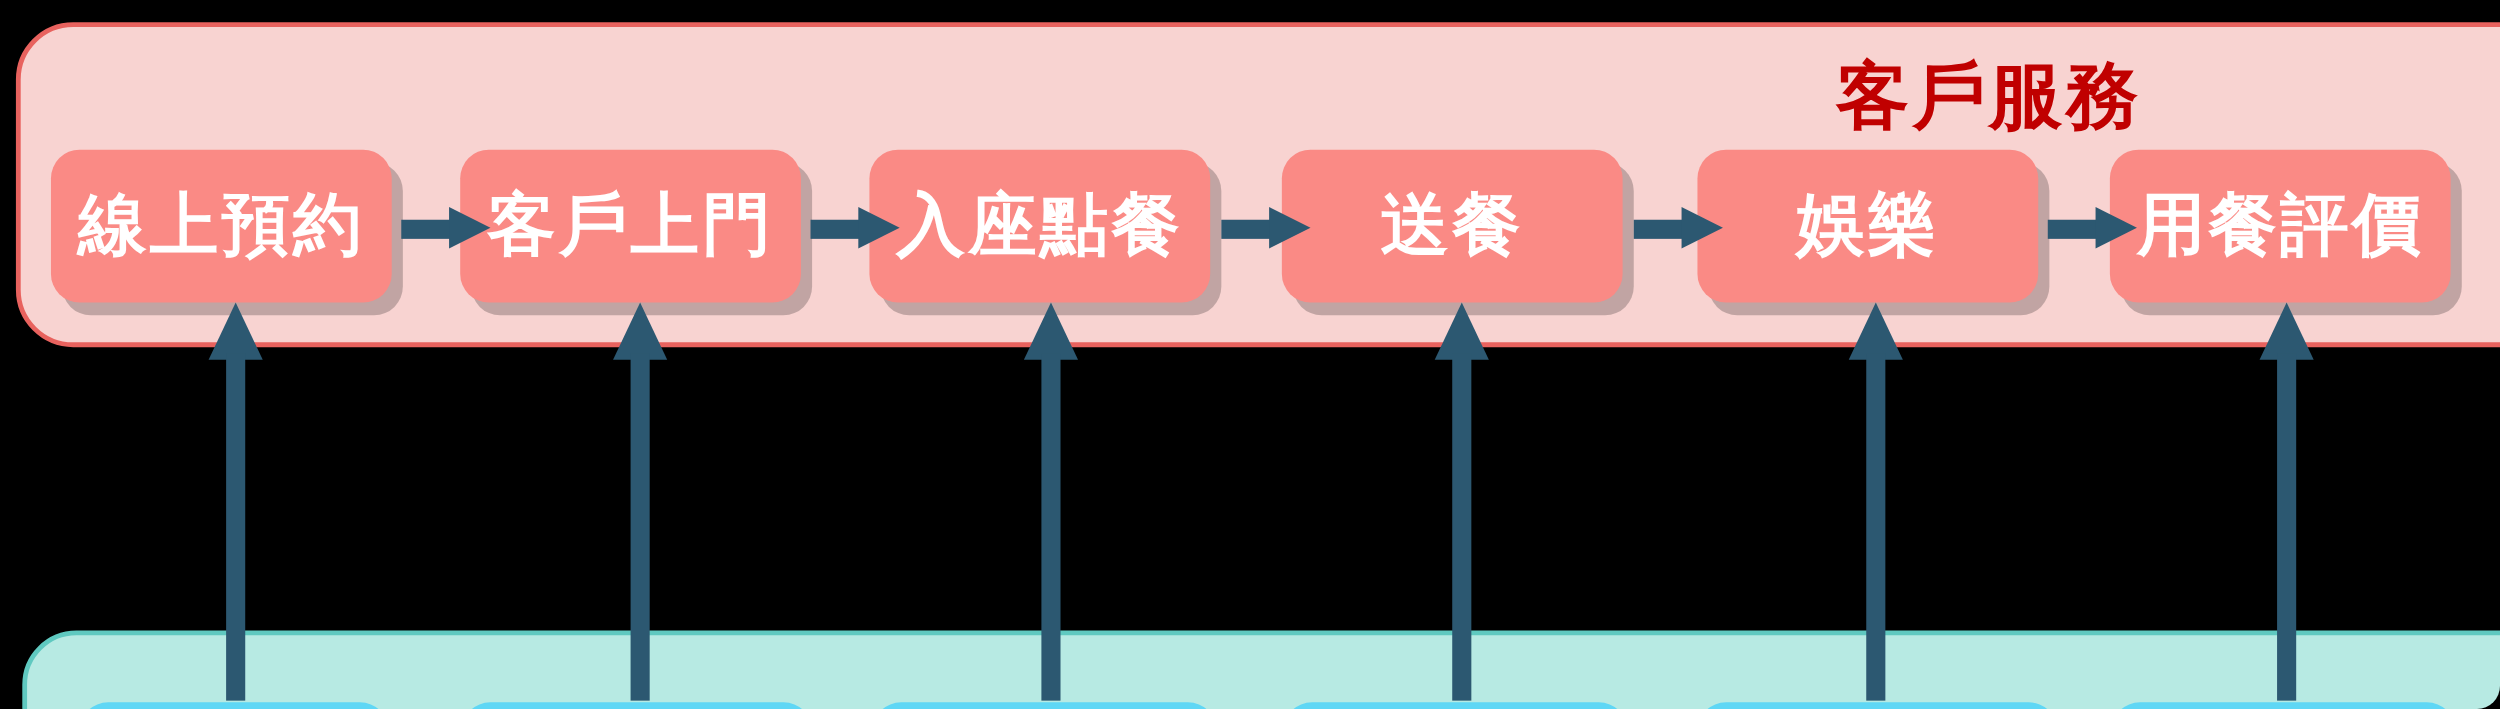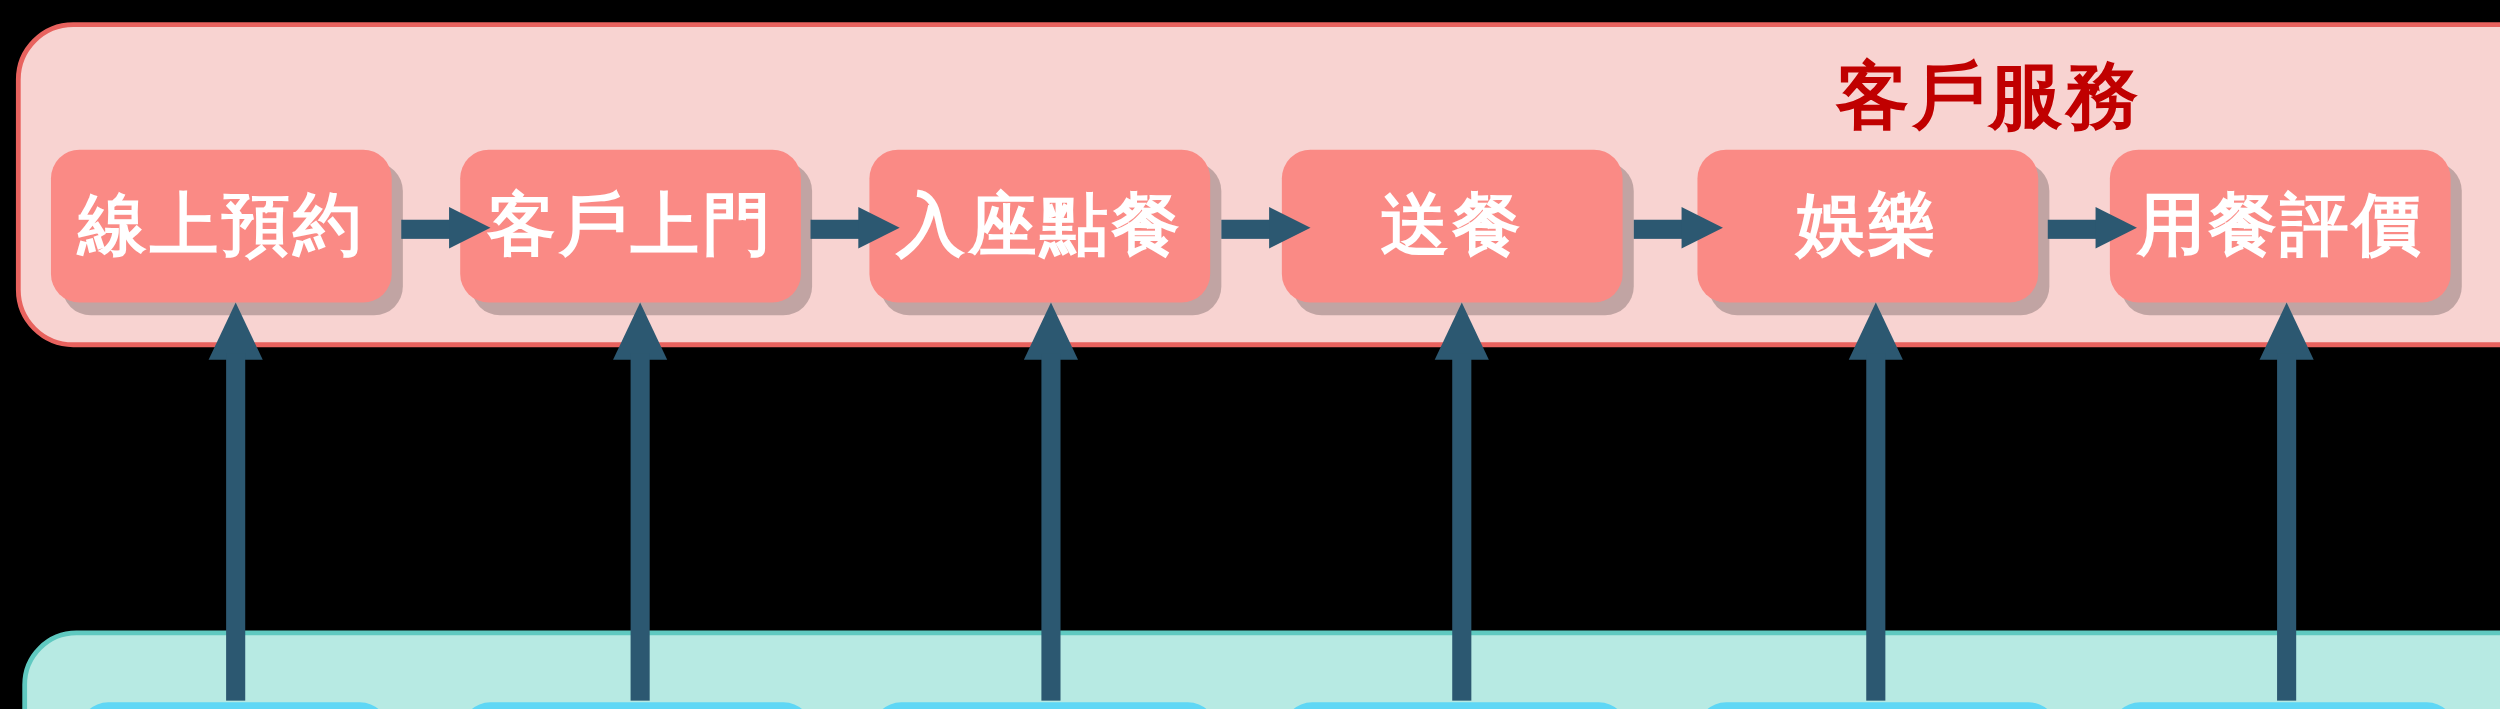--- a/index.html
+++ b/index.html
@@ -11,20 +11,21 @@
   body {
     font-family: "Liberation Sans", "DejaVu Sans", sans-serif;
   }
 
   .canvas {
     position: relative;
     width: 2500px;
     height: 709px;
     background: #000000;
     overflow: hidden;
+    border-radius: 23px;
   }
 
   
   .panel-top {
     position: absolute;
     left: 10px;
     top: 14px;
     width: 2478px;
     height: 204px;
     background: #f8d3d1;

